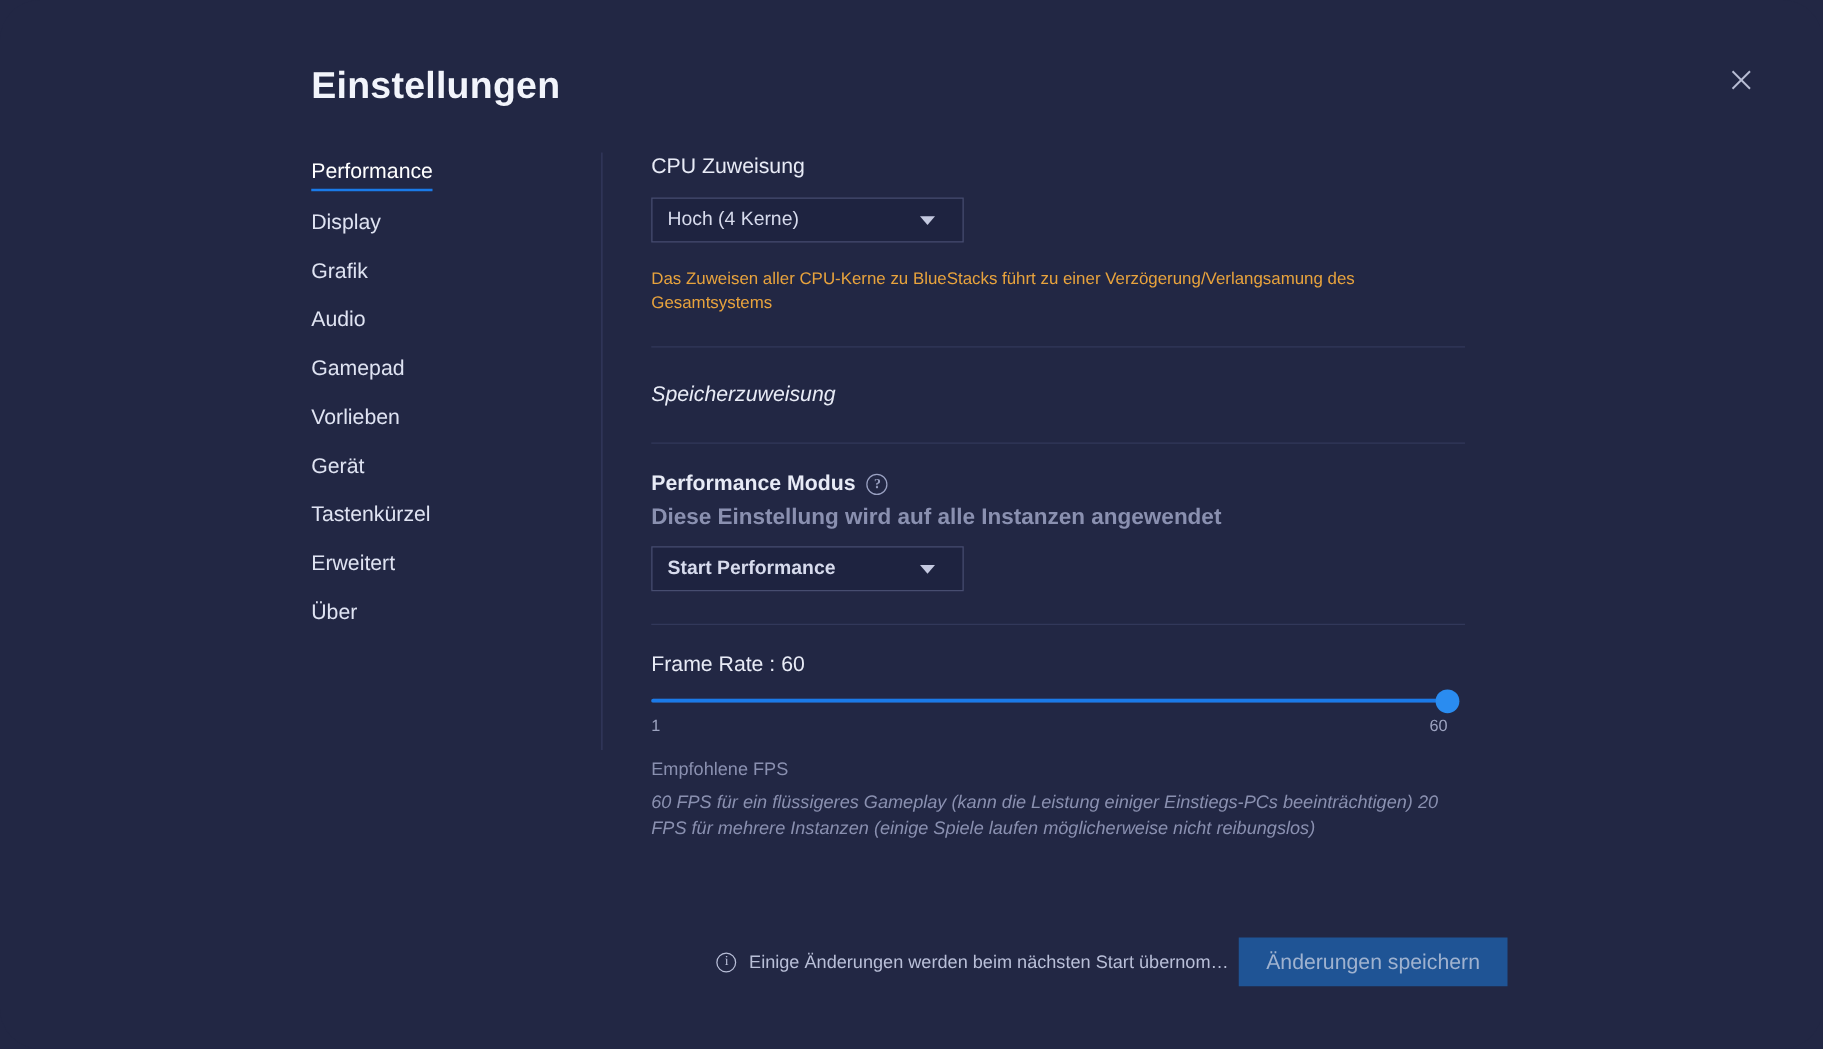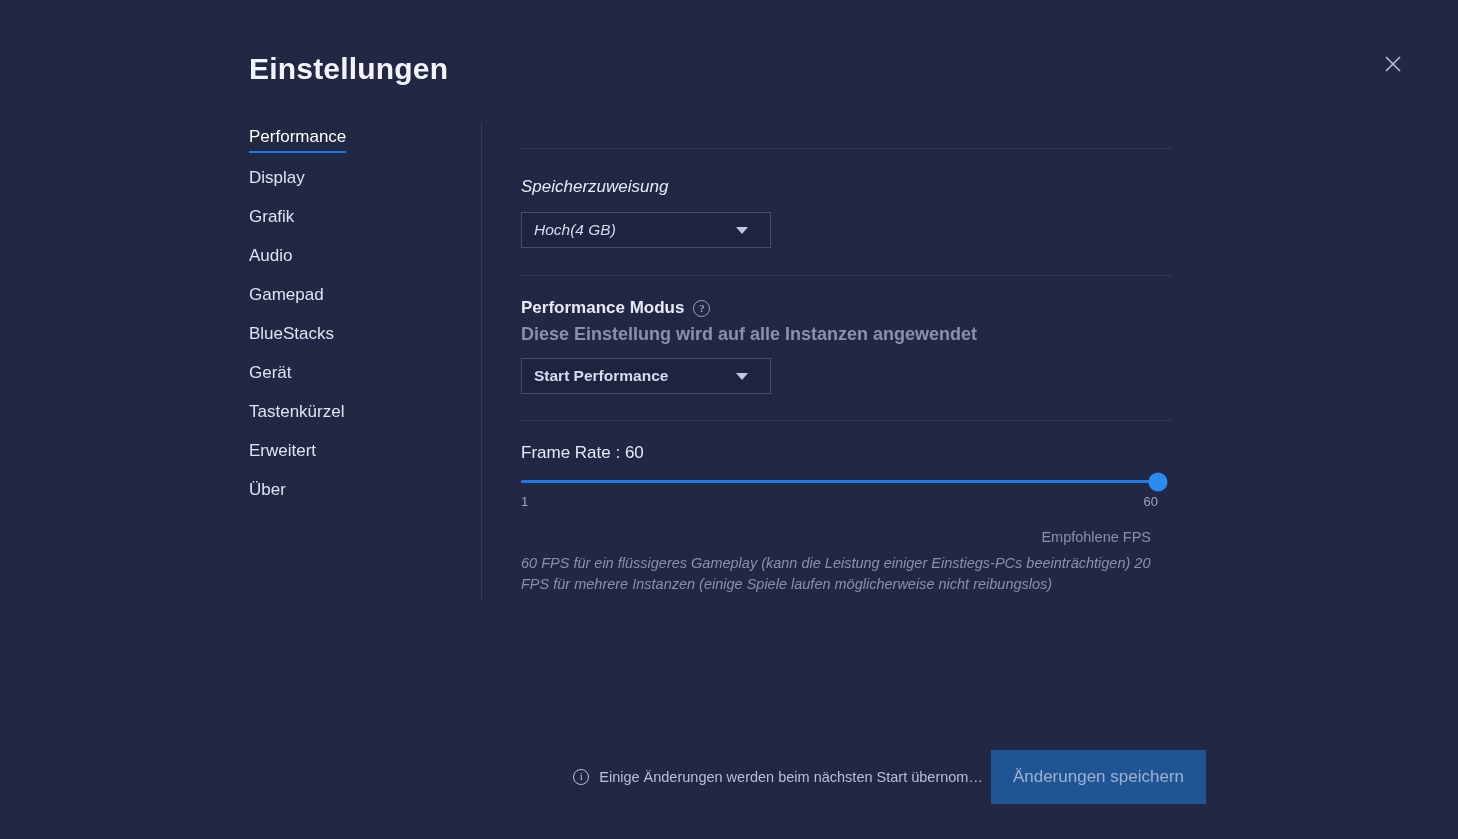--- a/index.html
+++ b/index.html
@@ -228,21 +228,21 @@
     font-family: "Liberation Serif", serif;
     flex: none;
   }
   .save-btn {
     background: #1f5495;
     color: #9fb2cf;
     border: none;
     font-size: 17px;
     font-family: "Liberation Sans", sans-serif;
     padding: 0 22px;
-    height: 54px;
+    height: 39px;
     cursor: default;
     white-space: nowrap;
   }
 </style>
 </head>
 <body>
 
 <div class="app">
 
   <div class="page-title">Einstellungen</div>
@@ -264,49 +264,53 @@
     <div class="sidebar-item">
       <span>Grafik</span>
     </div>
     <div class="sidebar-item">
       <span>Audio</span>
     </div>
     <div class="sidebar-item">
       <span>Gamepad</span>
     </div>
     <div class="sidebar-item">
-      <span>BlueStacks</span>
+      <span>Vorlieben</span>
     </div>
     <div class="sidebar-item">
       <span>Gerät</span>
     </div>
     <div class="sidebar-item">
       <span>Tastenkürzel</span>
     </div>
     <div class="sidebar-item">
       <span>Erweitert</span>
     </div>
     <div class="sidebar-item">
       <span>Über</span>
     </div>
   </nav>
 
   <div class="v-divider"></div>
 
   <main class="content">
 
+    <section class="section">
+      <div class="section-label">CPU Zuweisung</div>
+      <div class="dropdown">
+        <span class="dropdown-value">Hoch (4 Kerne)</span>
+        <span class="dropdown-arrow"></span>
+      </div>
+      <div class="warning-text">Das Zuweisen aller CPU-Kerne zu BlueStacks  führt zu einer Verzögerung/Verlangsamung des Gesamtsystems</div>
+    </section>
 
     <div class="h-divider" style="margin-top:26px;"></div>
 
     <section class="section" style="margin-top:27px;font-style:italic;">
       <div class="section-label">Speicherzuweisung</div>
-      <div class="dropdown">
-        <span class="dropdown-value">Hoch(4 GB)</span>
-        <span class="dropdown-arrow"></span>
-      </div>
     </section>
 
     <div class="h-divider" style="margin-top:27px;"></div>
 
     <section class="section" style="margin-top:21px;font-weight:bold;">
       <div class="section-label with-icon">
         <span>Performance Modus</span>
         <span class="help-icon">?</span>
       </div>
       <div class="sub-label">Diese Einstellung wird auf alle Instanzen angewendet</div>
@@ -325,21 +329,21 @@
         <div class="slider-track">
           <div class="slider-fill" id="sliderFill" style="width: 100%;"></div>
           <div class="slider-thumb" id="sliderThumb" style="left: 100%;"></div>
         </div>
         <div class="slider-ticks">
           <span>1</span>
           <span>60</span>
         </div>
       </div>
 
-      <div class="body-text" style="margin-top:18px;text-align:right;">Empfohlene FPS</div>
+      <div class="body-text" style="margin-top:18px;">Empfohlene FPS</div>
       <div class="body-text" style="margin-top:5px;font-style:italic;">60 FPS für ein flüssigeres Gameplay (kann die Leistung einiger Einstiegs-PCs beeinträchtigen) 20 FPS für mehrere Instanzen (einige Spiele laufen möglicherweise nicht reibungslos)</div>
     </section>
 
   </main>
 
   <div class="footer">
     <div class="footer-note">
       <span class="info-icon">i</span>
       <span>Einige Änderungen werden beim nächsten Start übernom…</span>
     </div>

